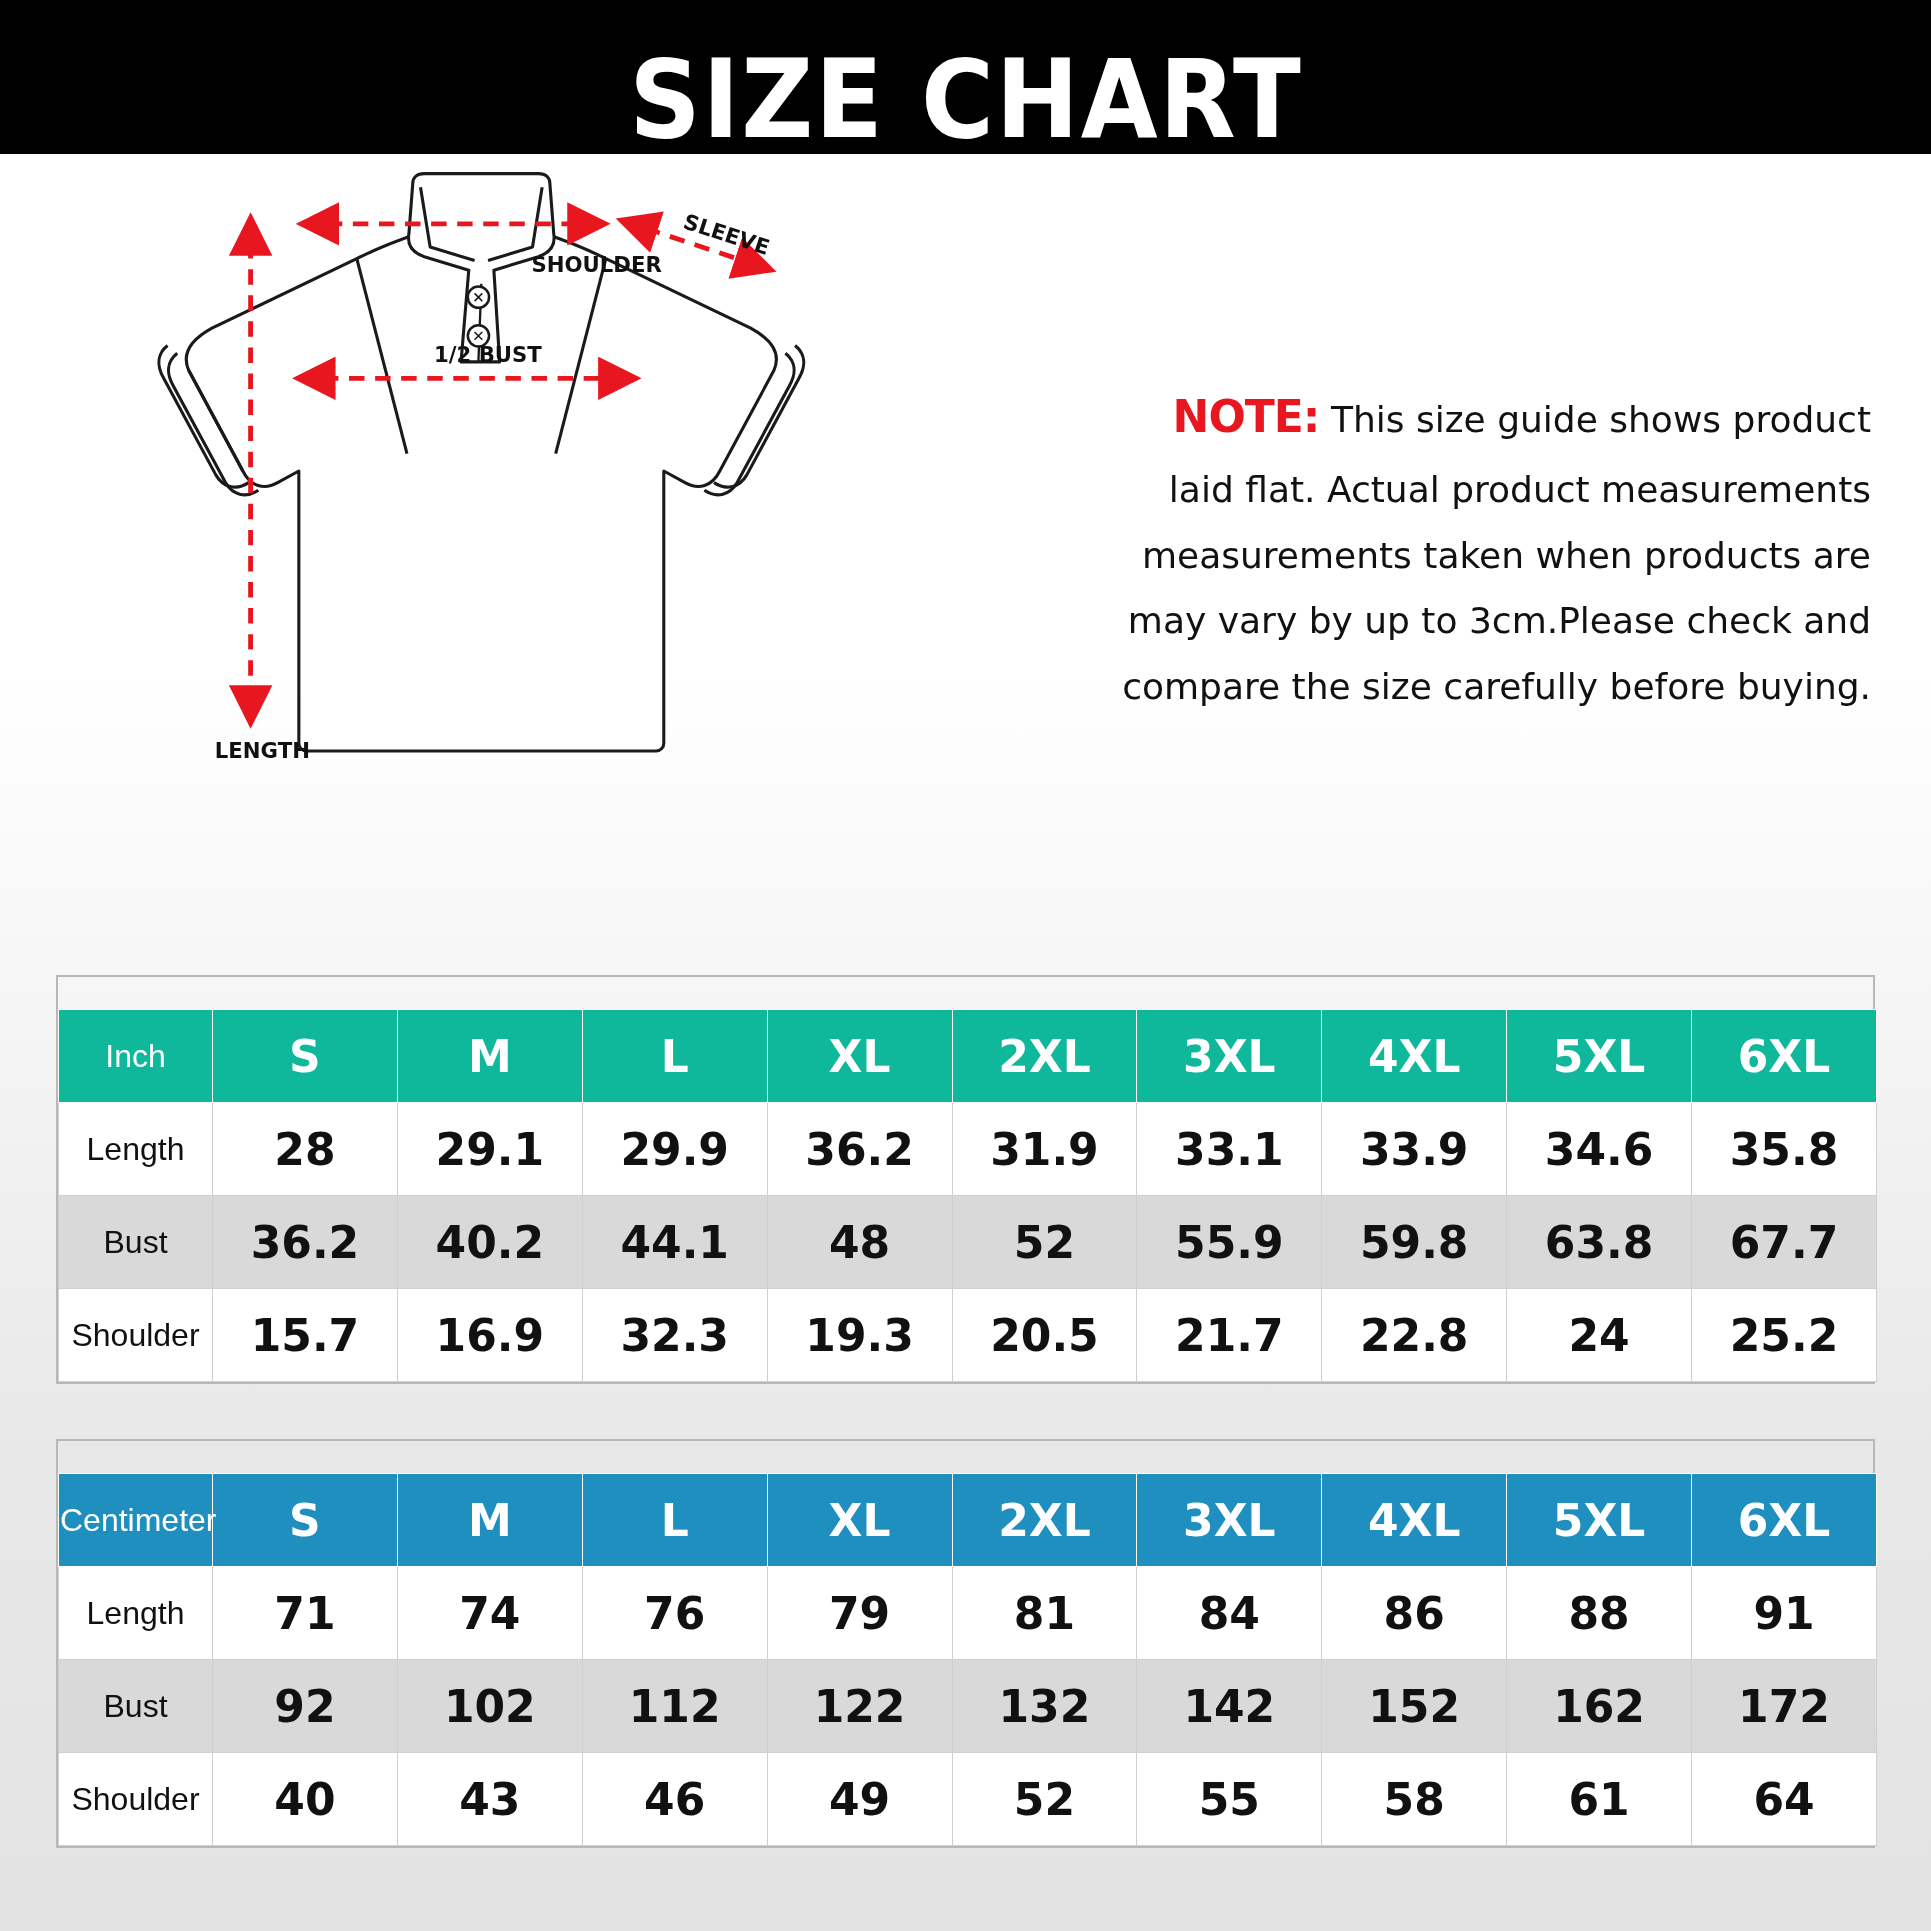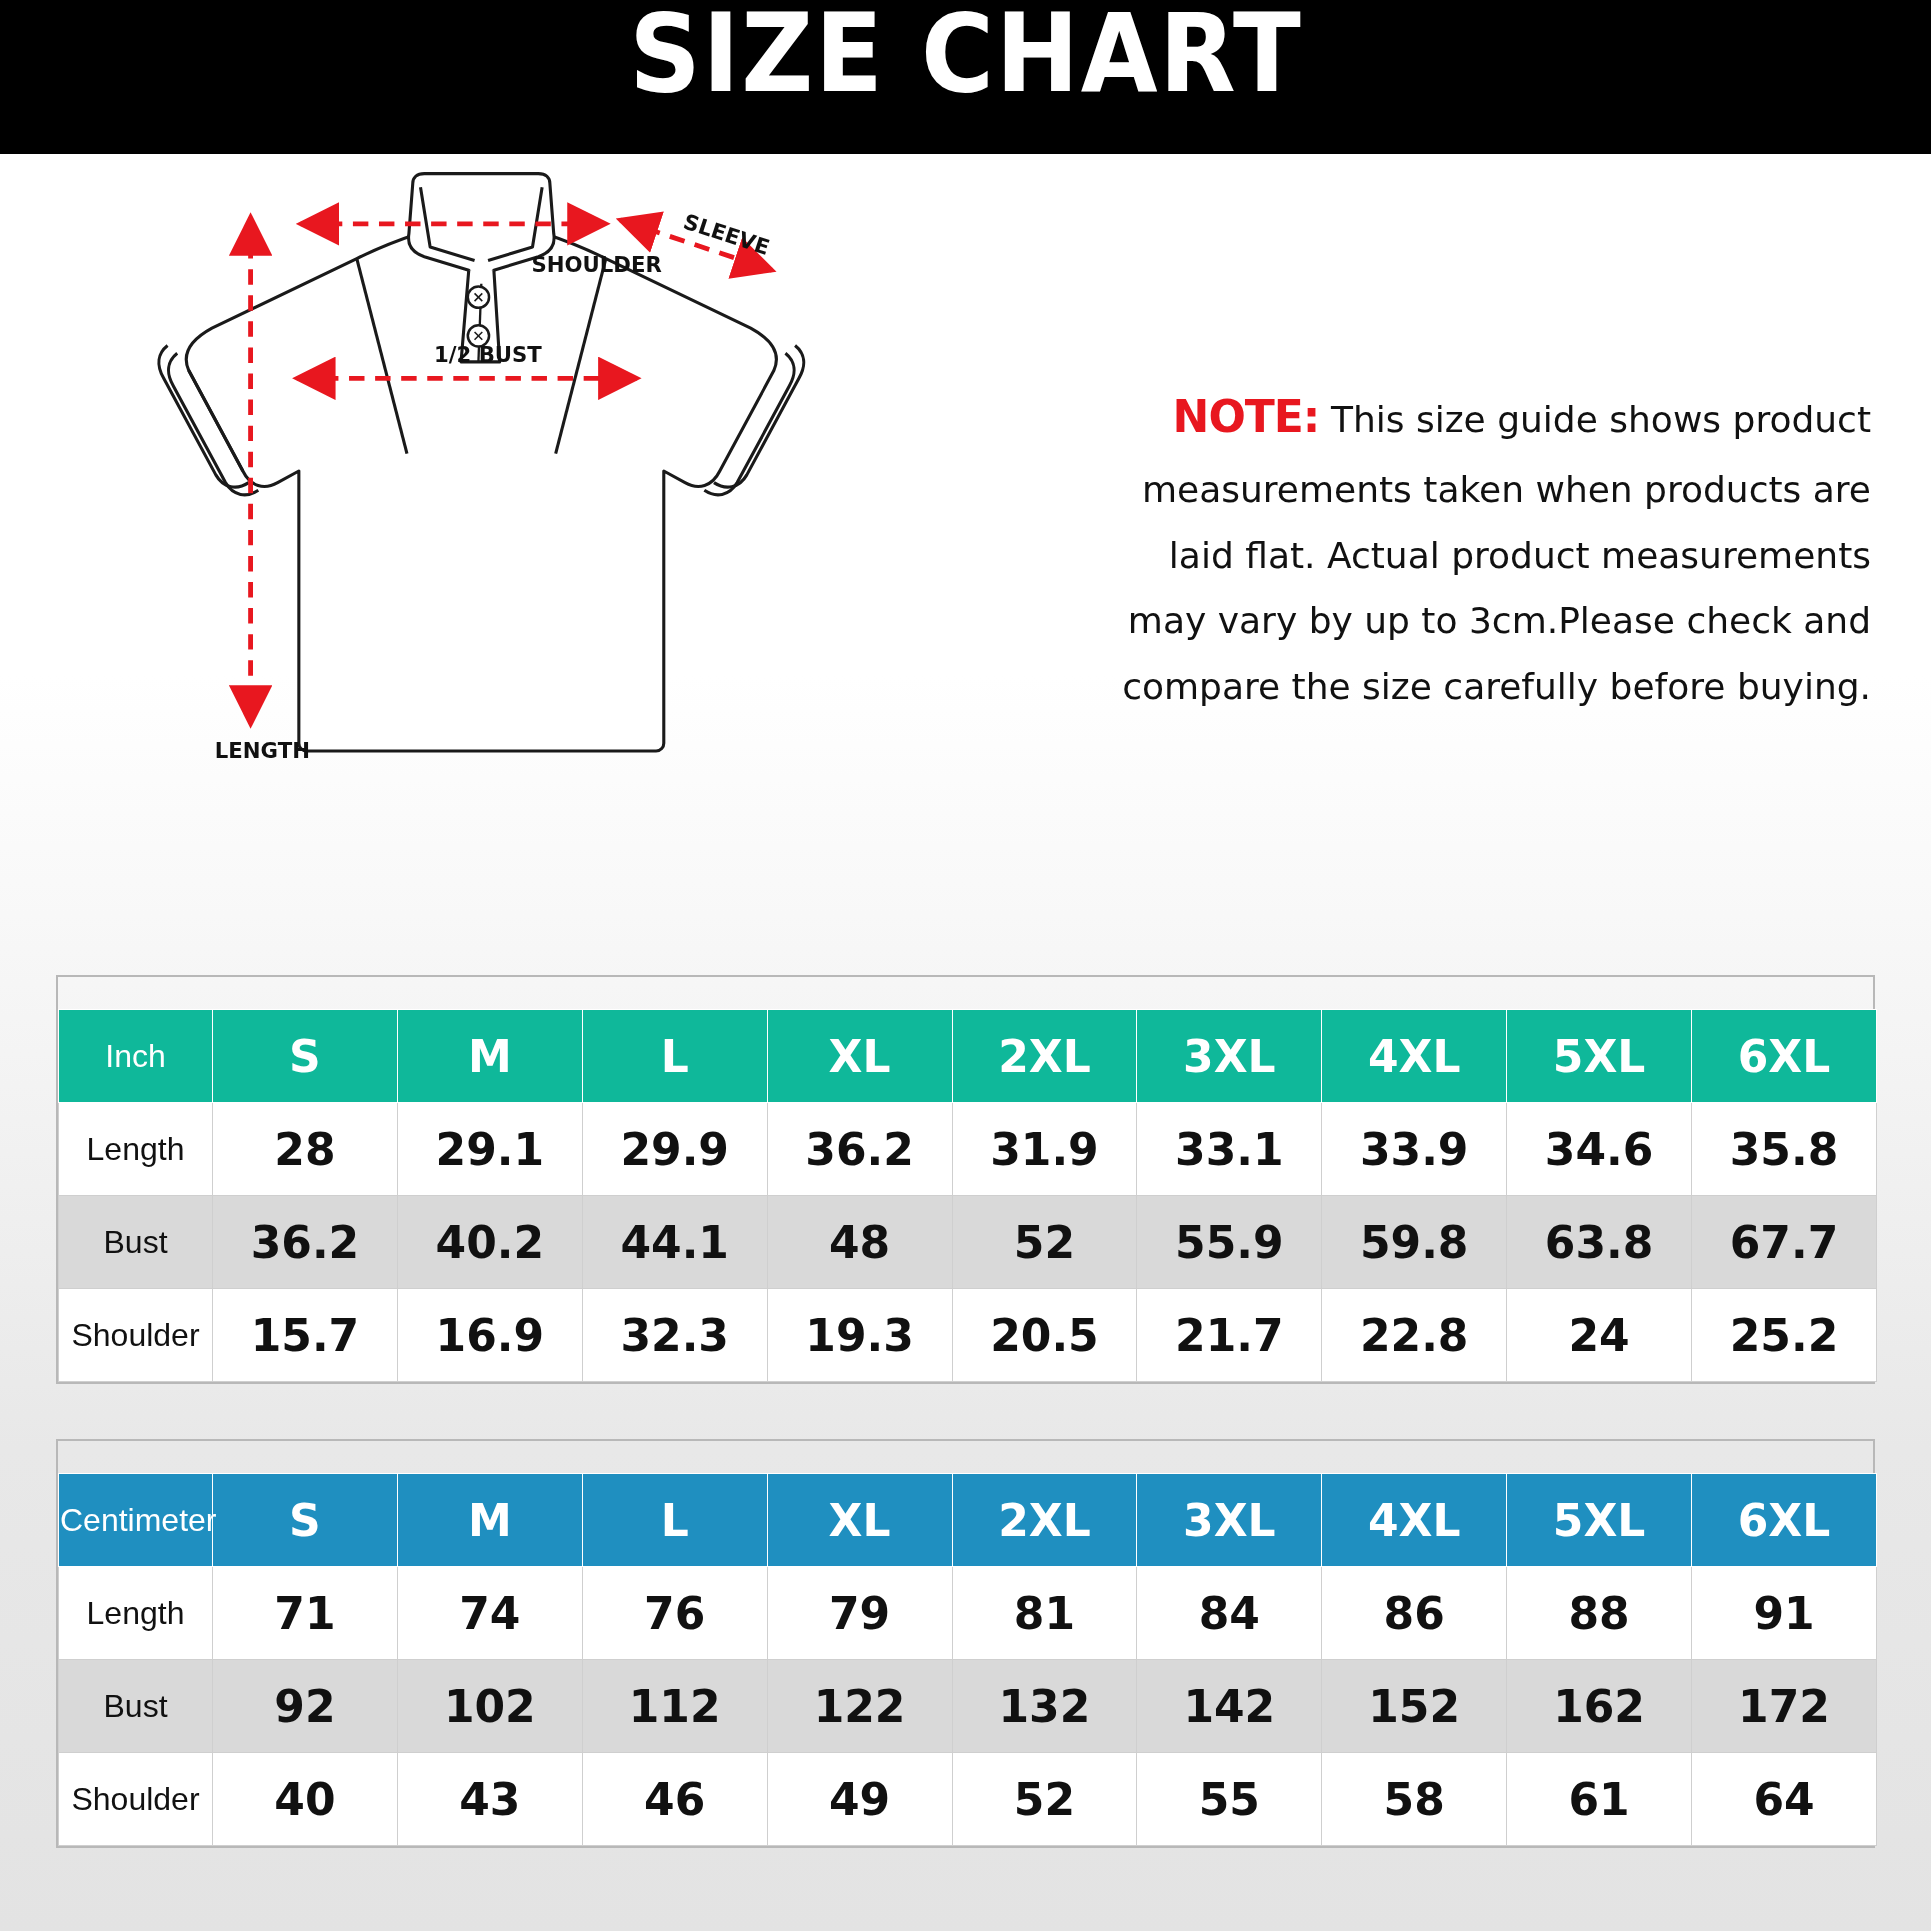--- a/index.html
+++ b/index.html
@@ -21,21 +21,21 @@
   }
   
   .header-bar {
     position: absolute;
     top: 0;
     left: 0;
     width: 1931px;
     height: 154px;
     background: #000000;
     display: flex;
-    align-items: flex-start;
+    align-items: flex-end;
     justify-content: center;
   }
   .header-title {
     color: #ffffff;
     font-family: "DejaVu Sans", sans-serif;
     font-weight: bold;
     font-size: 108px;
     letter-spacing: 1.9px;
     line-height: 1;
     transform: scaleX(0.92);
@@ -224,22 +224,22 @@
       <text x="290" y="205" font-family="DejaVu Sans, sans-serif" font-size="22" font-weight="bold" fill="#111111">1/2 BUST</text>
       <text x="63" y="615" font-family="DejaVu Sans, sans-serif" font-size="22" font-weight="bold" fill="#111111">LENGTH</text>
     </svg>
   </div>
 
   <div class="note-block">
     <div class="note-line">
       <span class="note-label">NOTE:</span>
       <span>This size guide shows product</span>
     </div>
+    <div class="note-line">laid flat. Actual product measurements</div>
     <div class="note-line">measurements taken when products are</div>
-    <div class="note-line">laid flat. Actual product measurements</div>
     <div class="note-line">may vary by up to 3cm.Please check and</div>
     <div class="note-line">compare the size carefully before buying.</div>
   </div>
 
   <div class="table-wrap inch">
     <div class="table-outer">
       <table class="size-table">
         <colgroup>
             <col class="label-col">
             <col>

